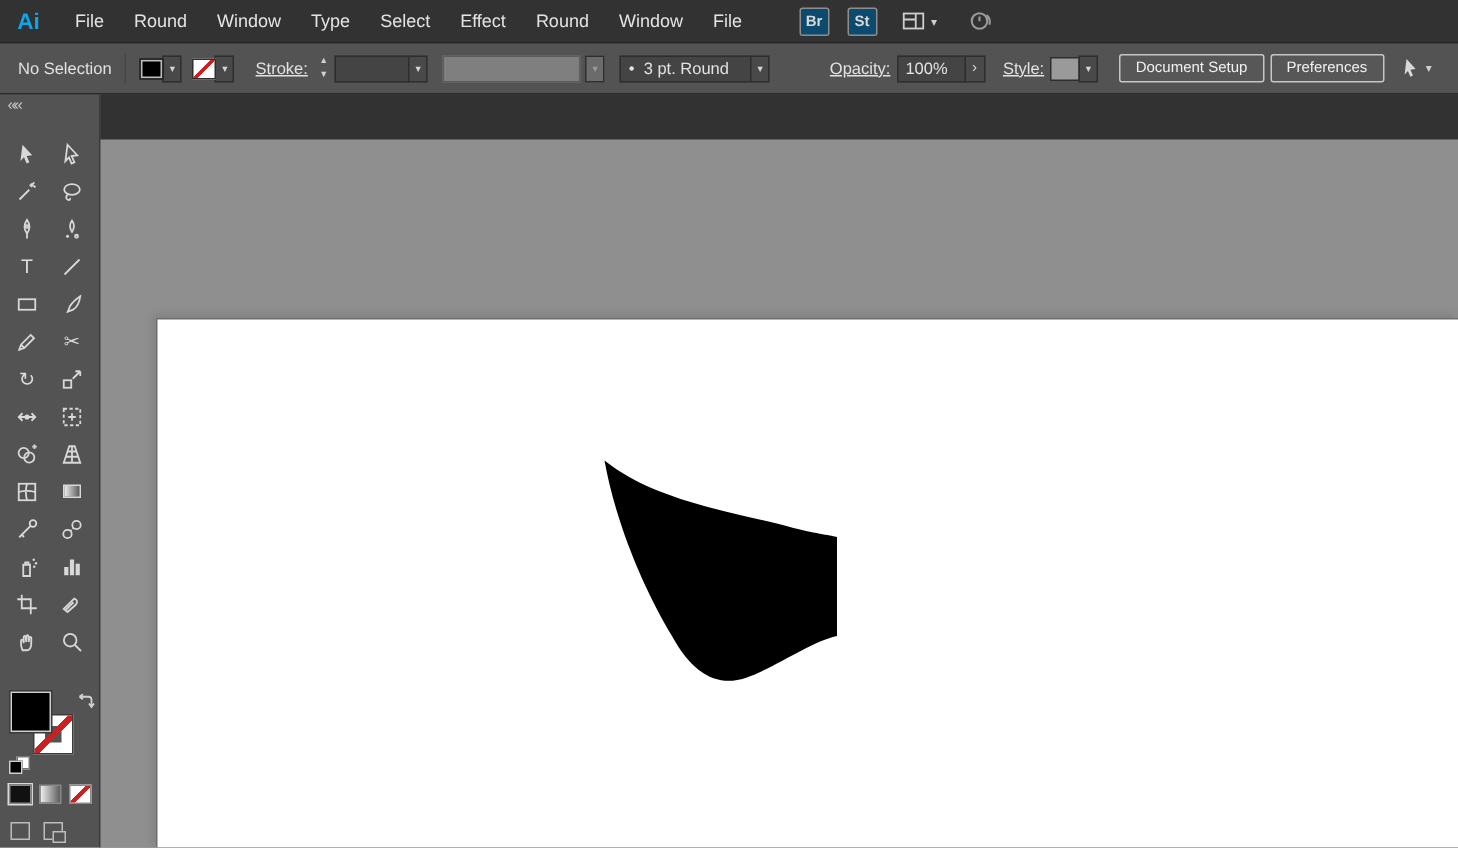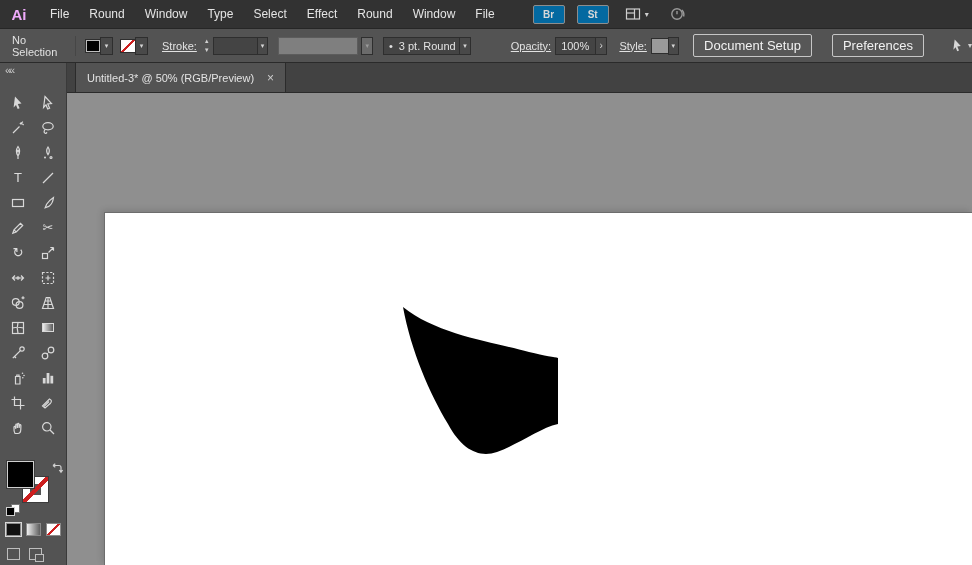--- a/index.html
+++ b/index.html
@@ -4,24 +4,24 @@
 <style>
   * { box-sizing: border-box; margin: 0; padding: 0; cursor: default; }
   html,body { width:972px; height:565px; overflow:hidden; }
   body { font-family:"Liberation Sans","DejaVu Sans",sans-serif; background:#323232; -webkit-user-select:none; user-select:none; }
   #app { position:relative; width:972px; height:565px; }
 
   
   .menubar { position:absolute; top:0; left:0; right:0; height:29px; background:#323232;
              border-bottom:1px solid #262626; display:flex; align-items:center;
              color:#e4e4e4; font-size:12px; }
-  .logo { width:26px; height:22px; margin:0 8px 0 6px; color:#f0abfc; font-weight:bold;
+  .logo { width:26px; height:22px; margin:0 8px 0 6px; color:#0ea5e9; font-weight:bold;
           font-size:15px; display:flex; align-items:center; justify-content:center; }
   .mi { padding:0 10px; height:29px; display:flex; align-items:center; }
-  .appbtn { width:32px; height:19px; border:1px solid #8d8d8d; background:#0369a1; color:#d8d8d8;
+  .appbtn { width:20px; height:19px; border:1px solid #8d8d8d; background:#0c4a6e; color:#d8d8d8;
             font-size:10px; font-weight:bold; display:flex; align-items:center; justify-content:center;
             border-radius:2px; margin-left:12px; }
   .appbtn.first { margin-left:28px; }
   .ws { display:flex; align-items:center; margin-left:16px; gap:4px; }
   .ws svg { stroke:#cfcfcf; fill:none; stroke-width:1.2; }
   .menu-dd { font-size:8px; color:#cfcfcf; }
   .cc { margin-left:20px; display:flex; align-items:center; }
   .cc svg { stroke:#9a9a9a; fill:none; stroke-width:1.4; }
 
   
@@ -44,21 +44,21 @@
            padding-left:5px; }
   .fld-weight { width:50px; }
   .combo-disabled { width:92px; height:18px; background:#7f7f7f; border:1px solid #5c5c5c; margin:0 4px 0 10px; }
   .ddbtn.disabled { background:#6b6b6b; color:#9b9b9b; }
   .fld-brush { width:88px; margin-left:10px; gap:6px; }
   .fld-opacity { width:46px; }
   .chevbtn { width:14px; height:18px; background:#494949; border:1px solid #2e2e2e; margin-left:-1px;
              display:flex; align-items:center; justify-content:center; font-size:10px; color:#d5d5d5; }
   .style-sw { width:20px; height:16px; background:#9a9a9a; border:1px solid #2e2e2e; }
   .btn { border:1px solid #c6c6c6; background:#575757; border-radius:2px; padding:3px 10px;
-         font-size:13px; color:#f1f1f1; margin-right:20px; white-space:nowrap; }
+         font-size:10px; color:#f1f1f1; margin-right:4px; white-space:nowrap; }
   .ptr-menu { display:flex; align-items:center; gap:3px; margin-left:6px; }
   .ptr-menu svg { fill:#d8d8d8; }
 
   
   .toolbar { position:absolute; top:63px; left:0; width:67px; bottom:0; background:#535353;
              border-right:1px solid #3a3a3a; }
   .collapse { position:absolute; top:1px; left:5px; color:#c9c9c9; font-size:11px; letter-spacing:-2px; }
   .tools { position:absolute; top:27px; left:3px; display:grid; grid-template-columns:30px 30px;
            grid-auto-rows:25px; }
   .tool { display:flex; align-items:center; justify-content:center; color:#dcdcdc; }
@@ -396,26 +396,20 @@
       <span class="cbtn cbtn-grad"></span>
       <span class="cbtn cbtn-none slash"></span>
     </div>
 
     <div class="draw-modes">
       <span class="dmode"></span>
       <span class="dmode behind"></span>
     </div>
   </div>
 
-  <div class="tabbar">
-    <div class="tab">
-      <span>Untitled-3* @ 50% (RGB/Preview)</span>
-      <span class="tab-close">×</span>
-    </div>
-  </div>
 
   <div class="canvas">
     <div class="artboard"></div>
     <svg class="shape-svg" width="905" height="472" viewBox="0 0 905 472">
       <path d="M336,214 C372,243 432,250 462,259 C478,263 488,264 491,265 L491,331 C473,335 452,351 430,359 C412,365 395,357 381,331 C363,301 344,258 336,214 Z"></path>
     </svg>
   </div>
 
 </div>
 

